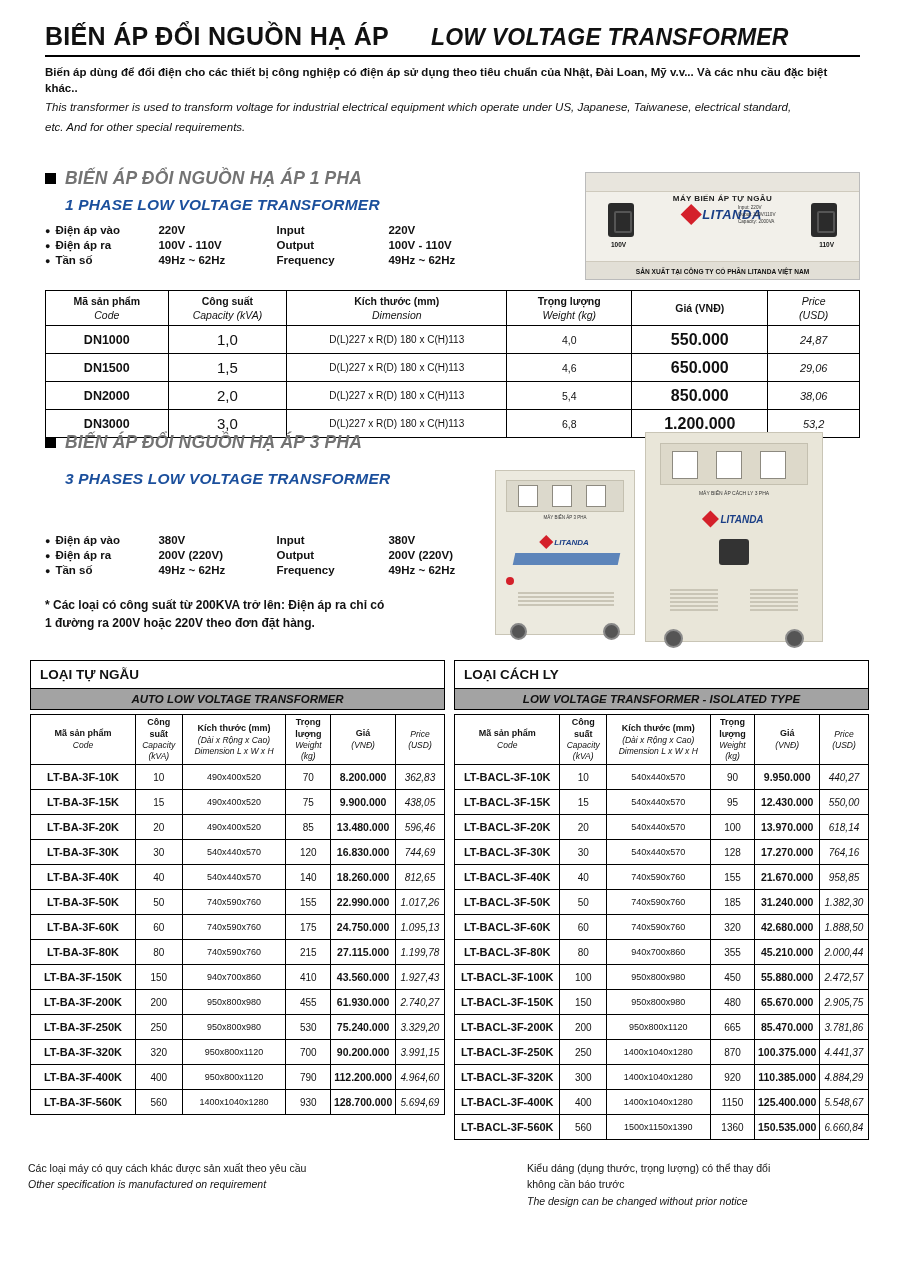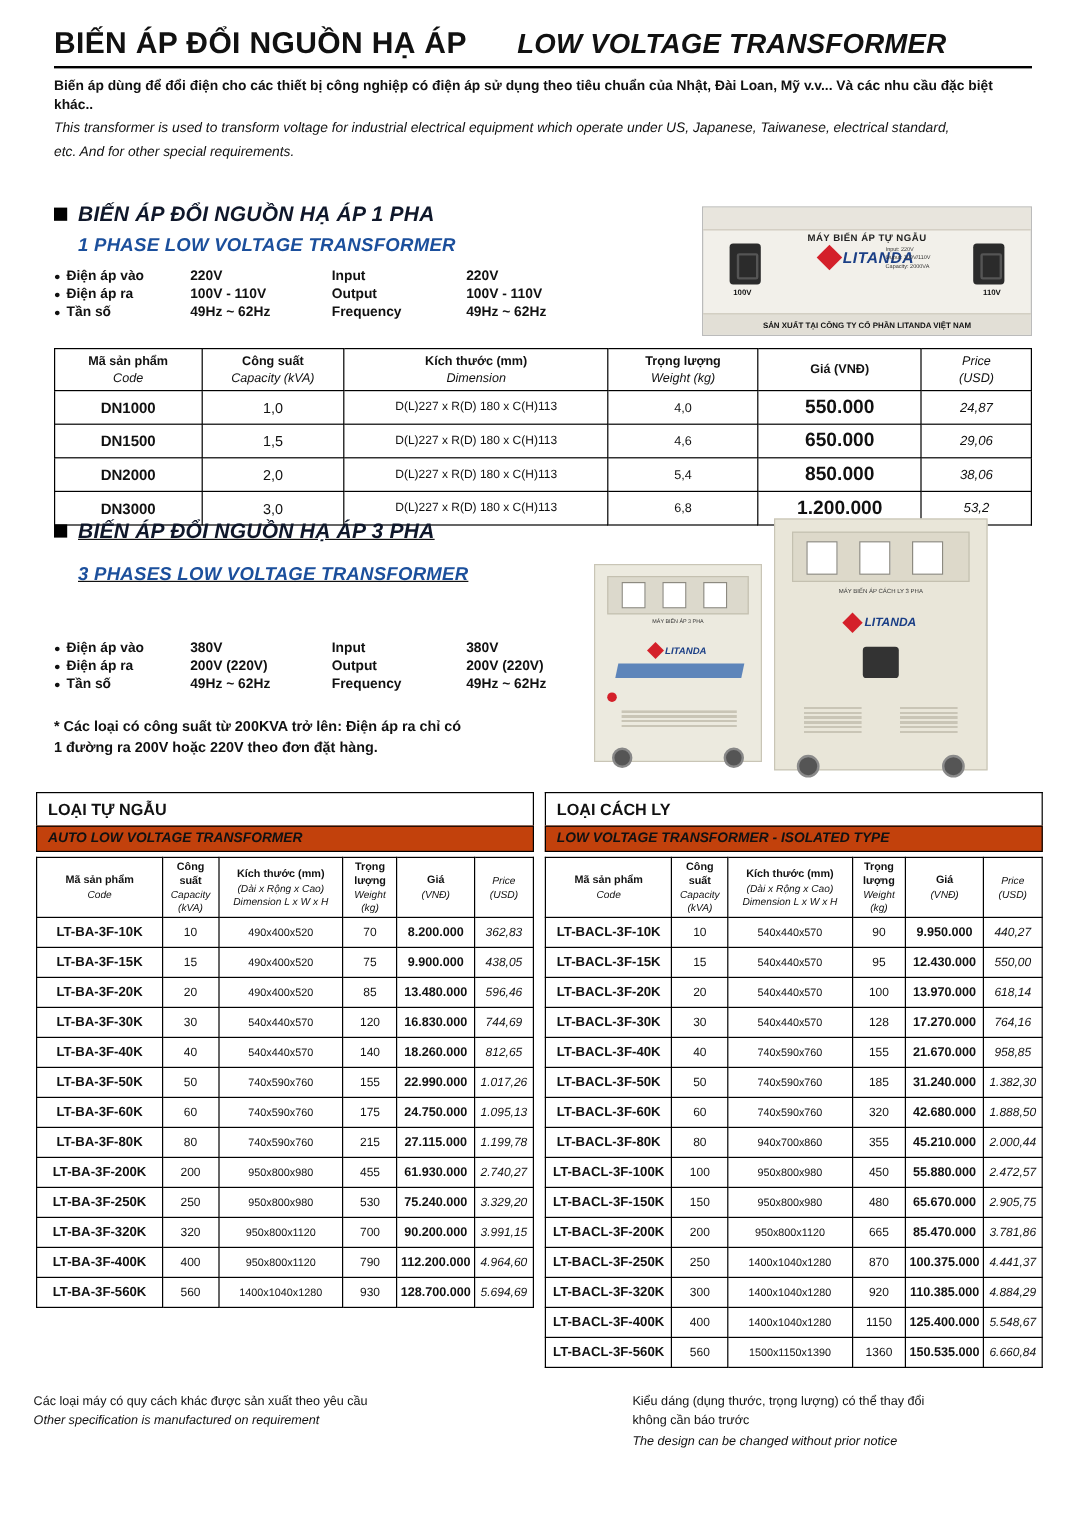--- a/index.html
+++ b/index.html
@@ -18,21 +18,21 @@
   .hdr-row{display:flex;align-items:baseline;gap:24px;}
   .title-vn{font-size:25px;font-weight:bold;letter-spacing:.3px;white-space:nowrap;}
   .title-en{font-size:23px;font-weight:bold;font-style:italic;letter-spacing:.2px;white-space:nowrap;margin-left:18px;}
   .hdr-rule{border-bottom:2px solid #000;margin-top:4px;width:815px;}
   .desc-vn{font-size:11.5px;font-weight:bold;margin-top:8px;line-height:1.35;}
   .desc-en{font-size:11.5px;font-style:italic;margin-top:3px;line-height:1.45;}
 
   
   .sec-head{display:flex;align-items:center;gap:9px;}
   .sq{width:11px;height:11px;background:#000;display:inline-block;}
-  .sec-vn{font-size:17.5px;font-weight:bold;font-style:italic;color:#0f172a;letter-spacing:.2px;}
+  .sec-vn{font-size:17.5px;font-weight:bold;font-style:italic;color:#737373;letter-spacing:.2px;}
   .sec-en{font-size:15.5px;font-weight:bold;font-style:italic;color:#1b4f9c;letter-spacing:.2px;margin-left:20px;margin-top:7px;}
 
   
   .specs{font-size:11.5px;margin-top:10px;}
   .spec-row{display:flex;align-items:baseline;margin-bottom:3px;}
   .bullet{font-size:9px;margin-right:5px;line-height:1;}
   .sp-l{width:103px;font-weight:bold;}
   .sp-v{width:118px;font-weight:bold;}
   .sp-l2{width:112px;font-weight:bold;}
   .sp-v2{font-weight:bold;}
@@ -84,33 +84,33 @@
 
   
   table{border-collapse:collapse;}
   .t1{position:absolute;left:45px;top:290px;width:815px;}
   .t1 th,.t1 td{border:1px solid #000;text-align:center;}
   .t1 thead td{padding:3px 2px;font-size:10.5px;line-height:1.35;}
   .t1 .vn{font-weight:bold;display:block;}
   .t1 .en{font-style:italic;display:block;}
   .t1 tbody td{height:25px;font-size:11.5px;}
   .t1 .code{font-weight:bold;font-size:12.5px;}
-  .t1 .cap{font-size:12px;}
+  .t1 .cap{font-size:15px;}
   .t1 .dim{font-size:10px;}
   .t1 .wt{font-size:10.5px;}
   .t1 .price{font-weight:bold;font-size:16px;}
   .t1 .usd{font-style:italic;font-size:11px;margin-top:20px;}
 
   .note{position:absolute;left:45px;top:596px;font-size:12px;font-weight:bold;line-height:1.5;}
 
   
   .btm{position:absolute;top:660px;left:30px;width:840px;display:flex;gap:9px;}
   .bt-col{width:415px;}
   .bt-title{border:1px solid #000;border-bottom:none;padding:6px 9px;font-size:13.5px;font-weight:bold;background:#fff;}
-  .bt-sub{border:1px solid #000;padding:4px 9px;font-size:11.5px;font-weight:bold;font-style:italic;background:#c2410c;}
+  .bt-sub{border:1px solid #000;padding:4px 9px;font-size:11.5px;font-weight:bold;font-style:italic;background:#a3a3a3;text-align:center;}
   .bt{width:100%;margin-top:4px;}
   .bt td,.bt th{border:1px solid #000;text-align:center;}
   .bt thead td{padding:2px 1px;font-size:8.5px;line-height:1.3;}
   .bt thead .vn{font-weight:bold;display:block;font-size:9px;}
   .bt thead .en{font-style:italic;display:block;font-size:8.5px;}
   .bt tbody td{height:22px;font-size:10px;}
   .bt .c-code{font-weight:bold;font-size:11px;}
   .bt .c-dim{font-size:9px;}
   .bt .c-price{font-weight:bold;font-size:10.5px;}
   .bt .c-usd{font-style:italic;font-size:10px;}
@@ -241,21 +241,21 @@
         <td class="code">DN3000</td>
         <td class="cap">3,0</td>
         <td class="dim">D(L)227 x R(D) 180 x C(H)113</td>
         <td class="wt">6,8</td>
         <td class="price">1.200.000</td>
         <td class="usd">53,2</td>
       </tr>
     </tbody>
   </table>
 
-  <div style="position:absolute;left:45px;top:432px;text-decoration:underline;">
+  <div style="position:absolute;left:45px;top:432px;">
     <div class="sec-head">
       <span class="sq"></span>
       <span class="sec-vn">BIẾN ÁP ĐỔI NGUỒN HẠ ÁP 3 PHA</span>
     </div>
     <div class="sec-en" style="margin-top:17px">3 PHASES LOW VOLTAGE TRANSFORMER</div>
   </div>
 
   <div style="position:absolute;left:45px;top:524px;" class="specs">
     <div class="spec-row">
       <span class="bullet">●</span>
@@ -415,20 +415,28 @@
             </tr>
           <tr>
               <td class="c-code">LT-BA-3F-80K</td>
               <td>80</td>
               <td class="c-dim">740x590x760</td>
               <td>215</td>
               <td class="c-price">27.115.000</td>
               <td class="c-usd">1.199,78</td>
             </tr>
           <tr>
+              <td class="c-code">LT-BA-3F-150K</td>
+              <td>150</td>
+              <td class="c-dim">940x700x860</td>
+              <td>410</td>
+              <td class="c-price">43.560.000</td>
+              <td class="c-usd">1.927,43</td>
+            </tr>
+          <tr>
               <td class="c-code">LT-BA-3F-200K</td>
               <td>200</td>
               <td class="c-dim">950x800x980</td>
               <td>455</td>
               <td class="c-price">61.930.000</td>
               <td class="c-usd">2.740,27</td>
             </tr>
           <tr>
               <td class="c-code">LT-BA-3F-250K</td>
               <td>250</td>

